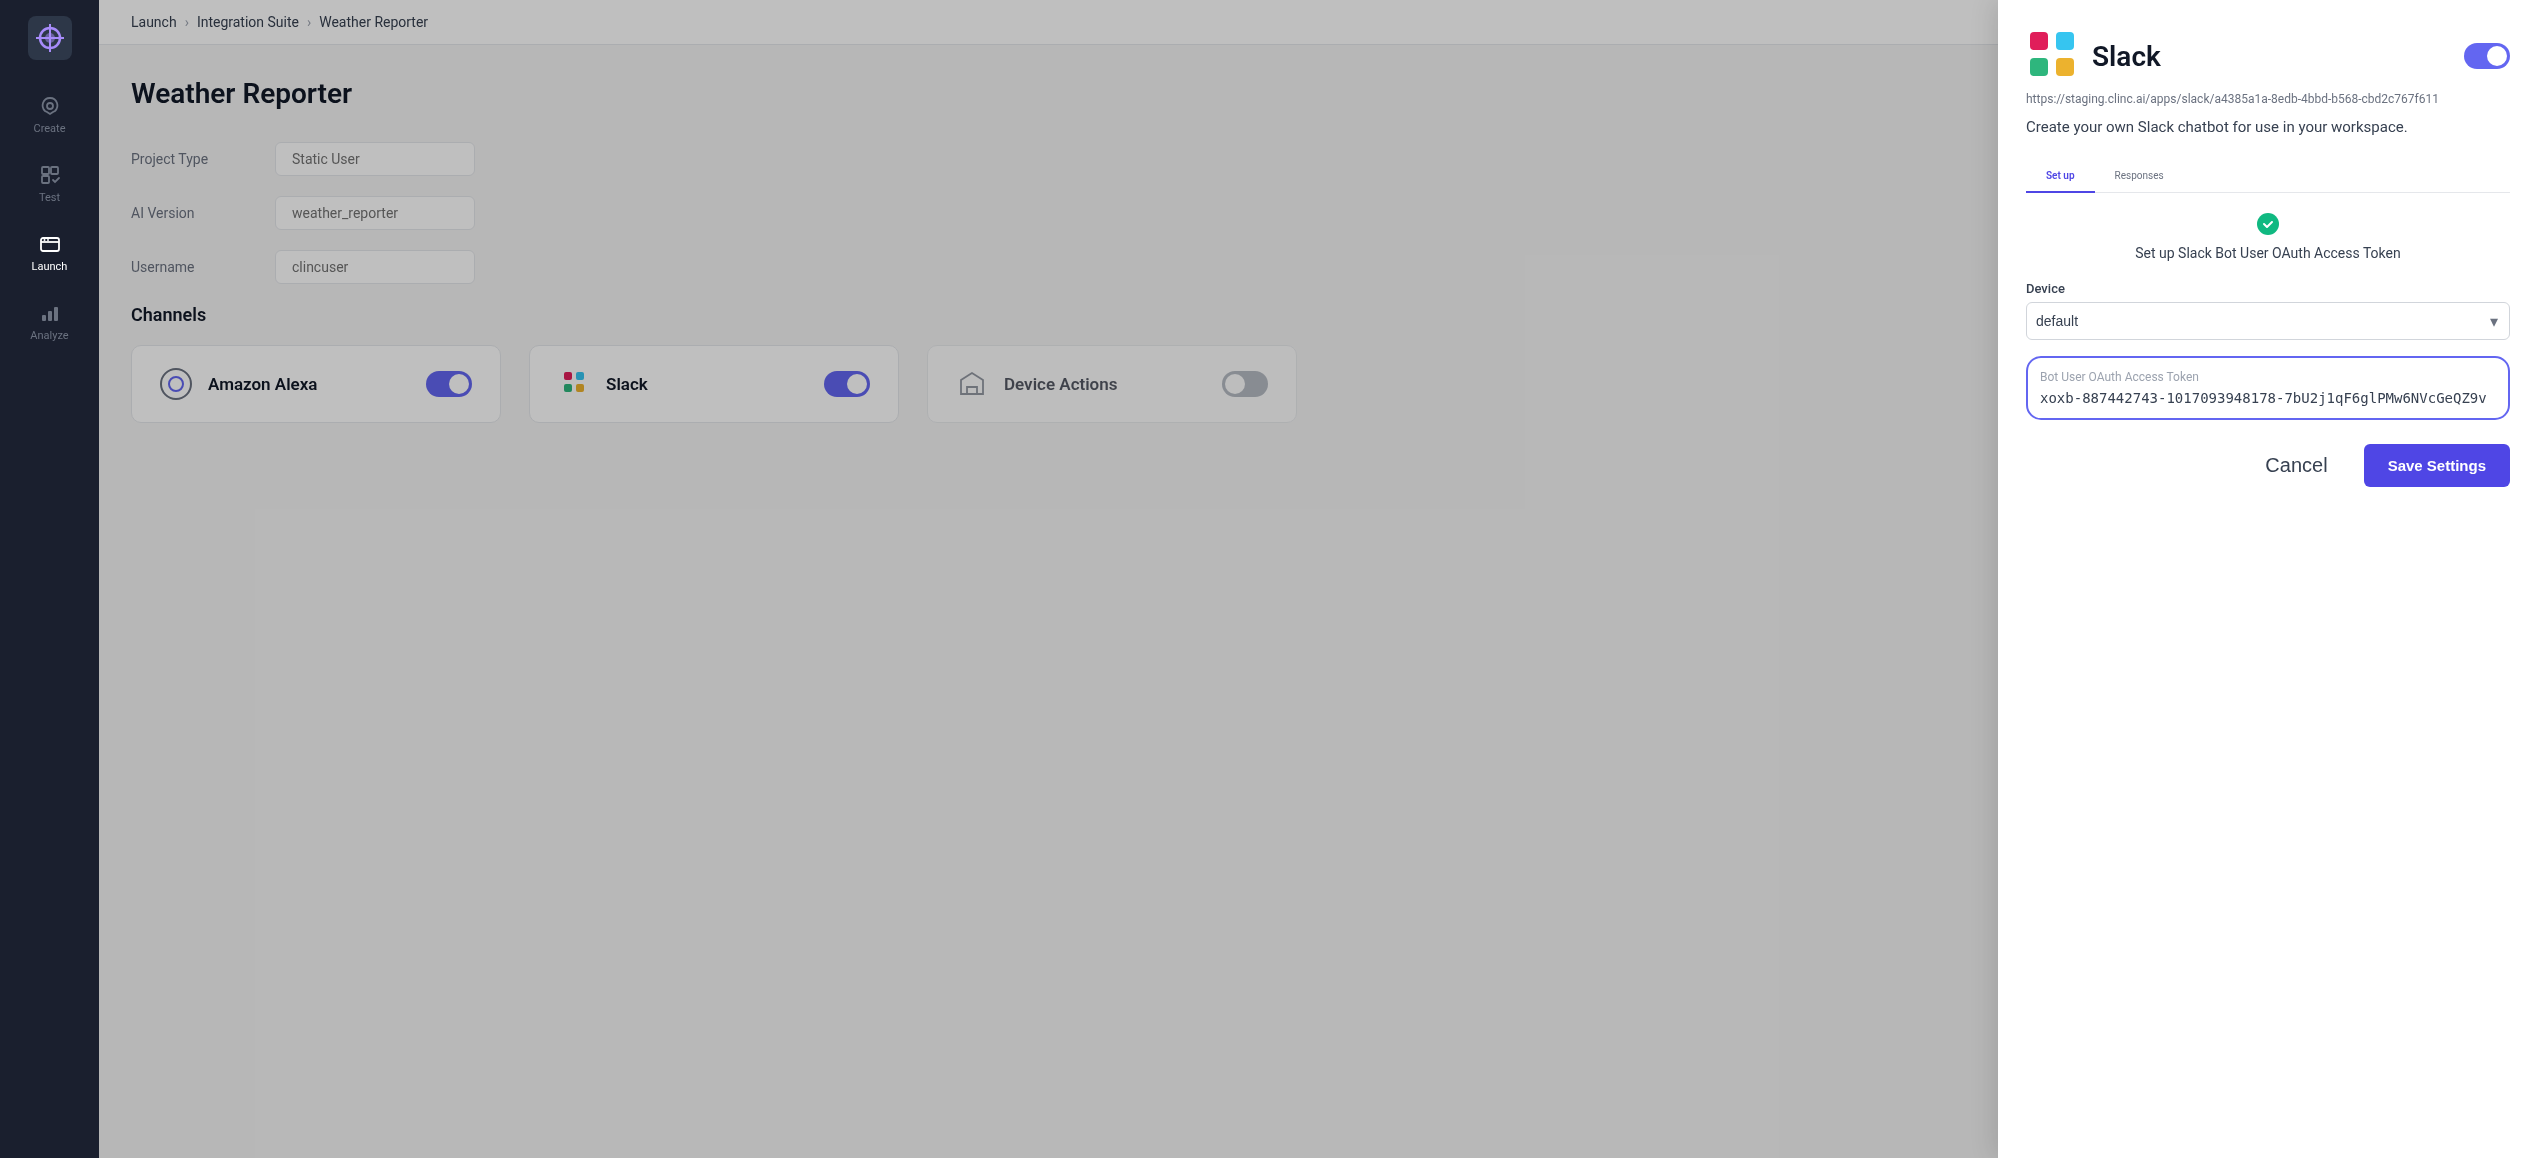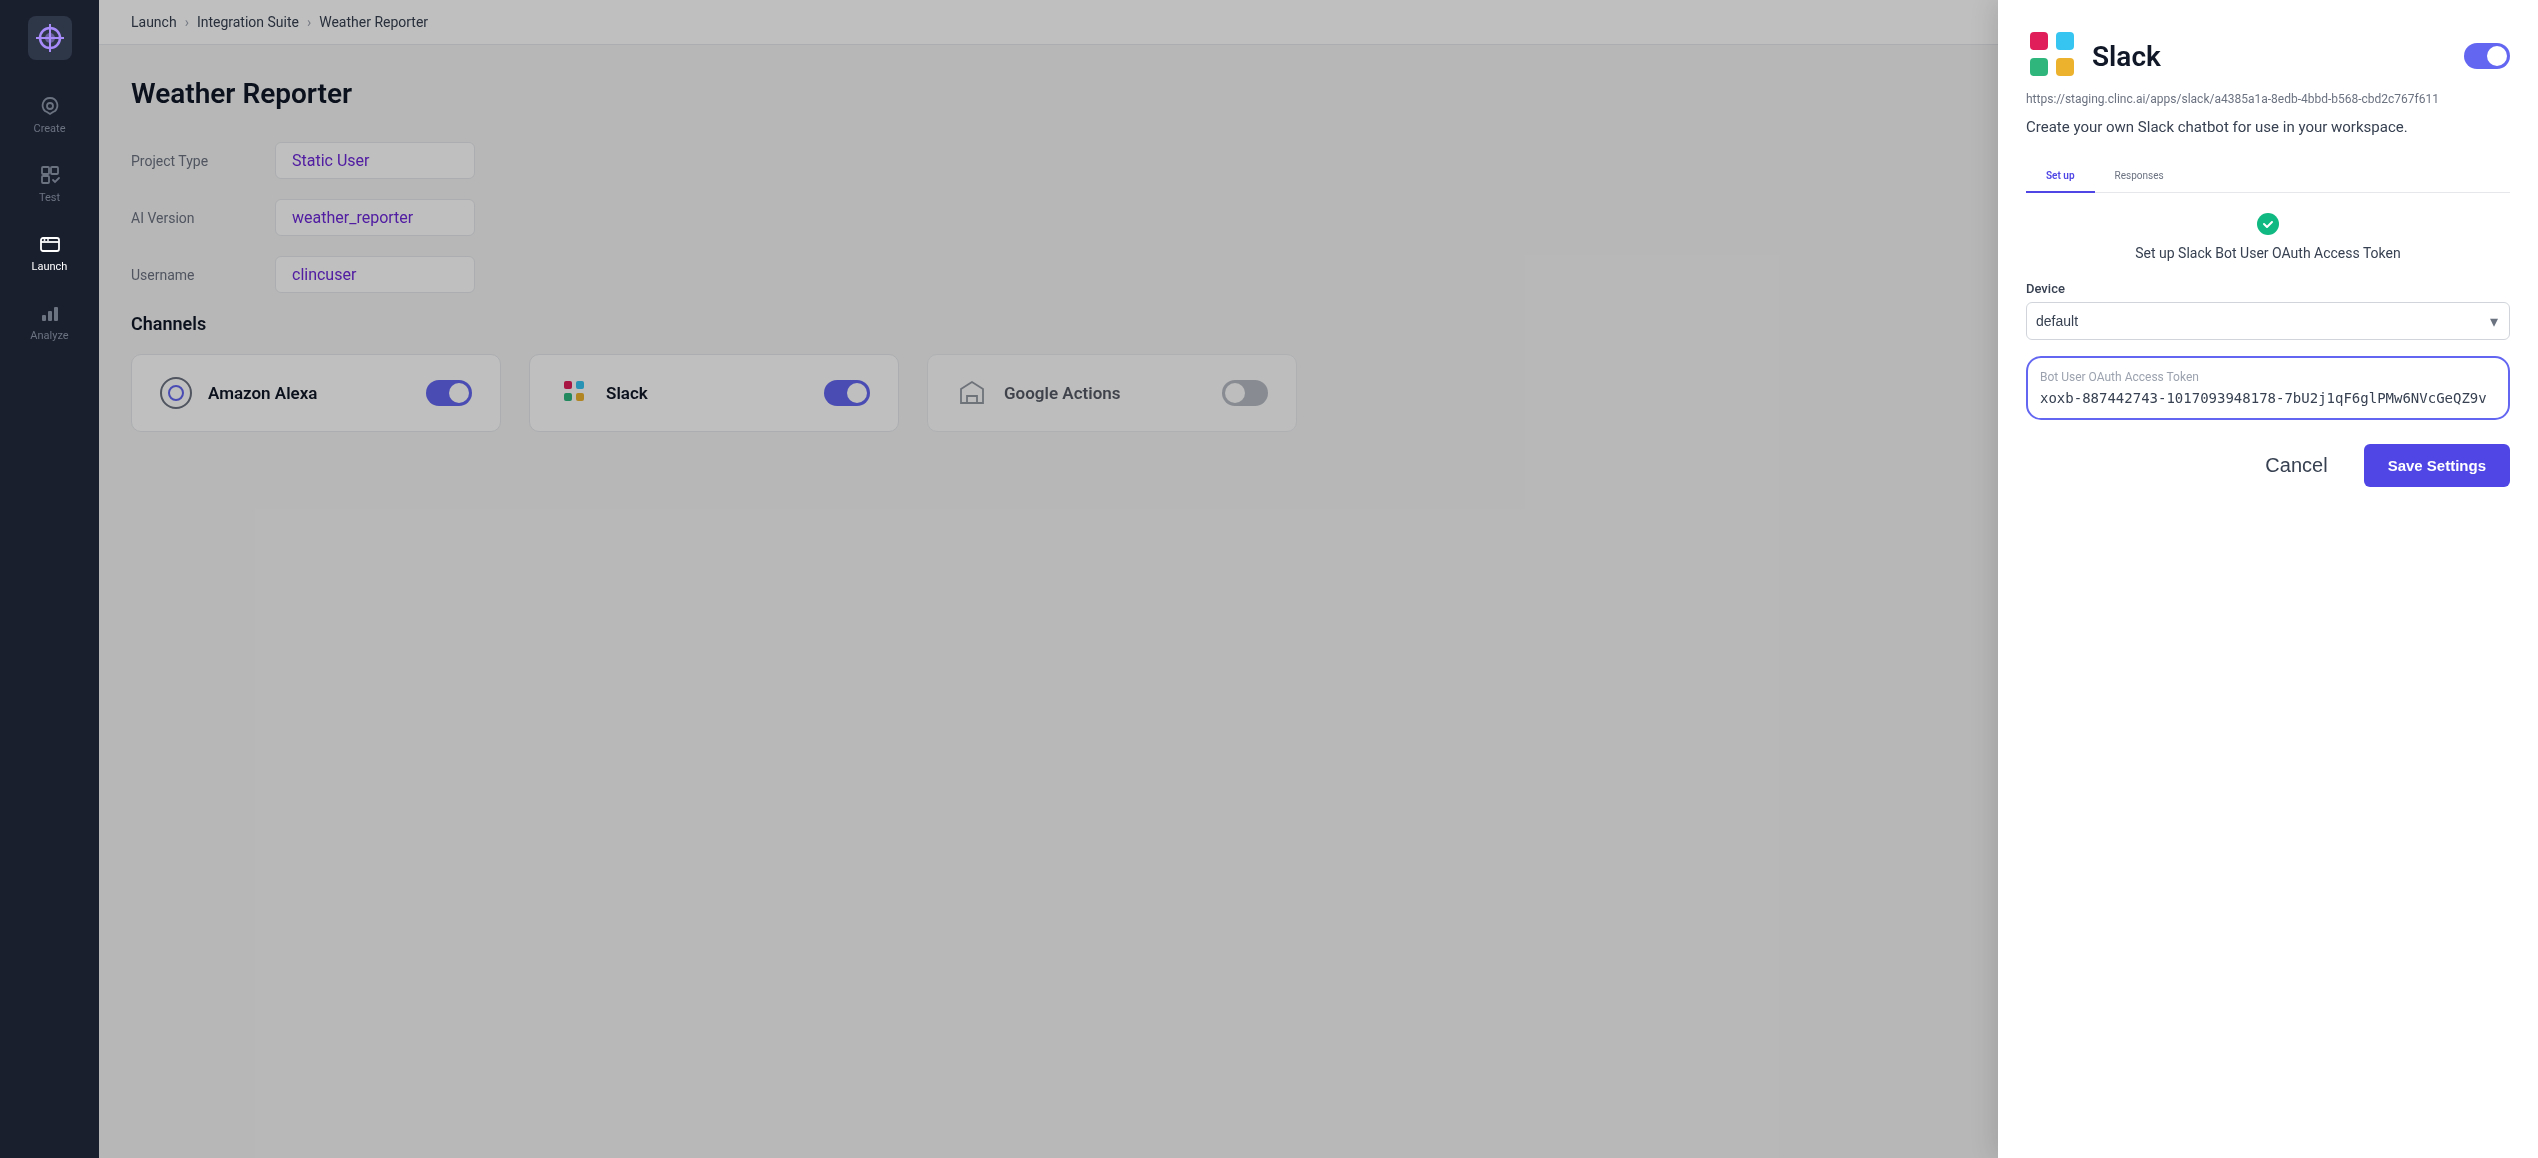--- a/index.html
+++ b/index.html
@@ -99,22 +99,22 @@
       font-size: 14px;
       color: #6b7280;
       width: 120px;
       flex-shrink: 0;
     }
     .field-value {
       background: #fff;
       border: 1px solid #e5e7eb;
       border-radius: 6px;
       padding: 8px 16px;
-      font-size: 16px;
-      color: #6d28d9;
+      font-size: 14px;
+      color: #737373;
       min-width: 200px;
     }
 
     .section-title {
       font-size: 18px;
       font-weight: 600;
       color: #111827;
       margin-bottom: 20px;
     }
 
@@ -509,21 +509,21 @@
         </div>
       </div>
 
       <div class="channel-card">
         <div class="google-icon">
           <svg width="30" height="30" viewBox="0 0 30 30" fill="none">
             <path d="M15 4L4 11V25H26V11L15 4Z" stroke="#6b7280" stroke-width="1.8" fill="none"></path>
             <path d="M10 25V18H20V25" stroke="#6b7280" stroke-width="1.8" fill="none"></path>
           </svg>
         </div>
-        <span class="channel-name">Google Actions</span>
+        <span class="channel-name">Device Actions</span>
         <div class="toggle off">
           <div class="toggle-knob"></div>
         </div>
       </div>
     </div>
   </div>
 
   <div class="overlay"></div>
 
   <div class="panel">

